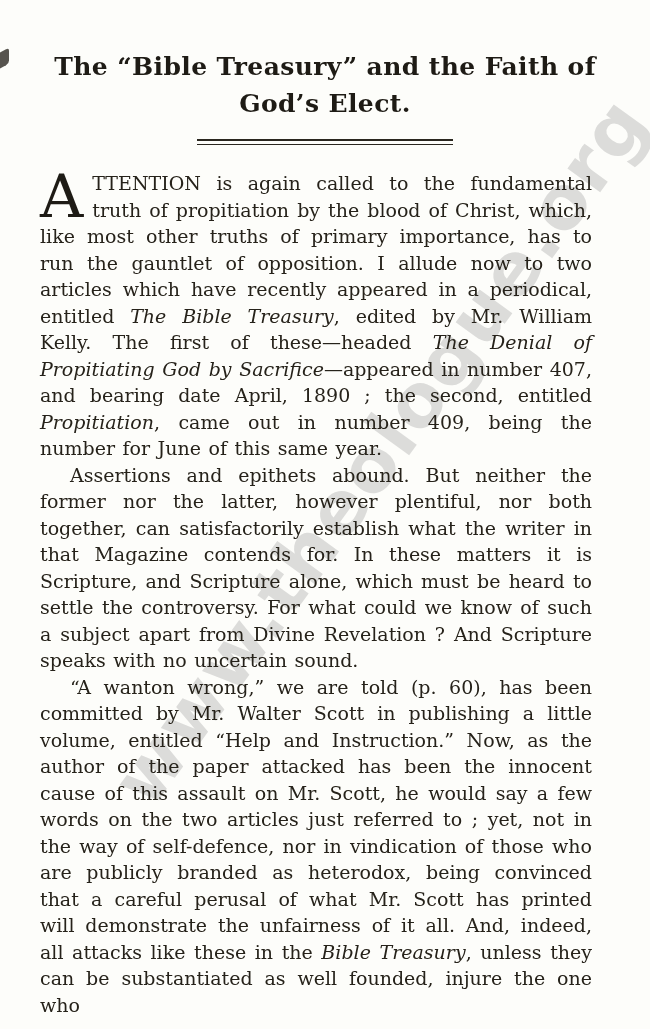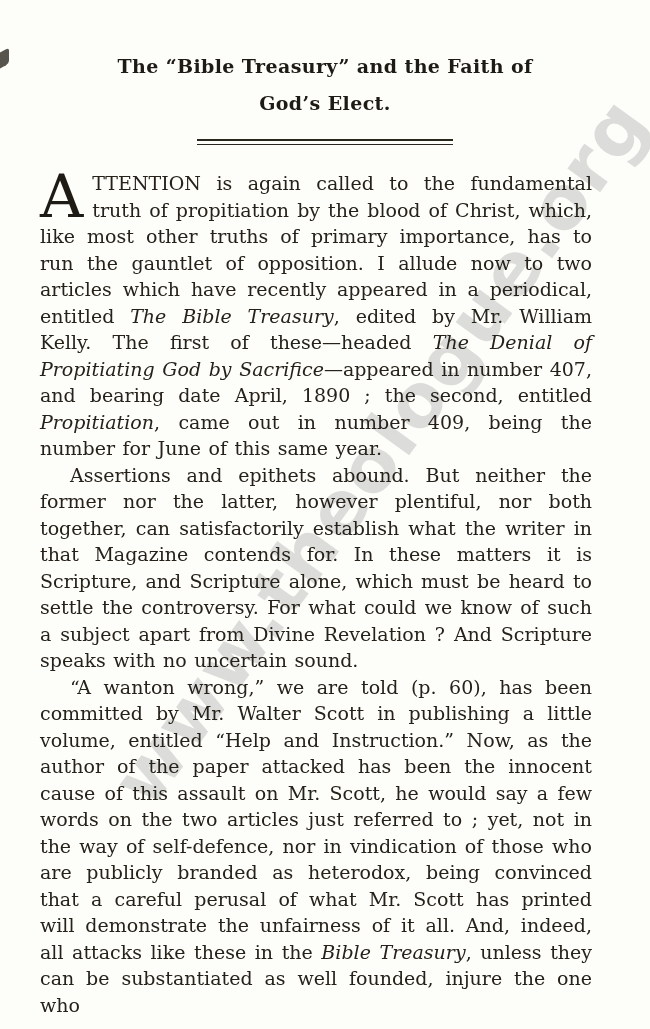--- a/index.html
+++ b/index.html
@@ -47,21 +47,21 @@
     z-index: 2;
   }
   .content {
     position: relative;
     z-index: 1;
   }
   h1.title {
     margin: 0;
     padding: 48px 30px 0 30px;
     text-align: center;
-    font-size: 19px;
+    font-size: 25px;
     font-weight: bold;
     line-height: 37px;
     letter-spacing: 0.4px;
     color: #1e1b15;
   }
   .rule {
     width: 256px;
     height: 3px;
     margin: 17px auto 0 auto;
     border-top: 2px solid #2a271f;

